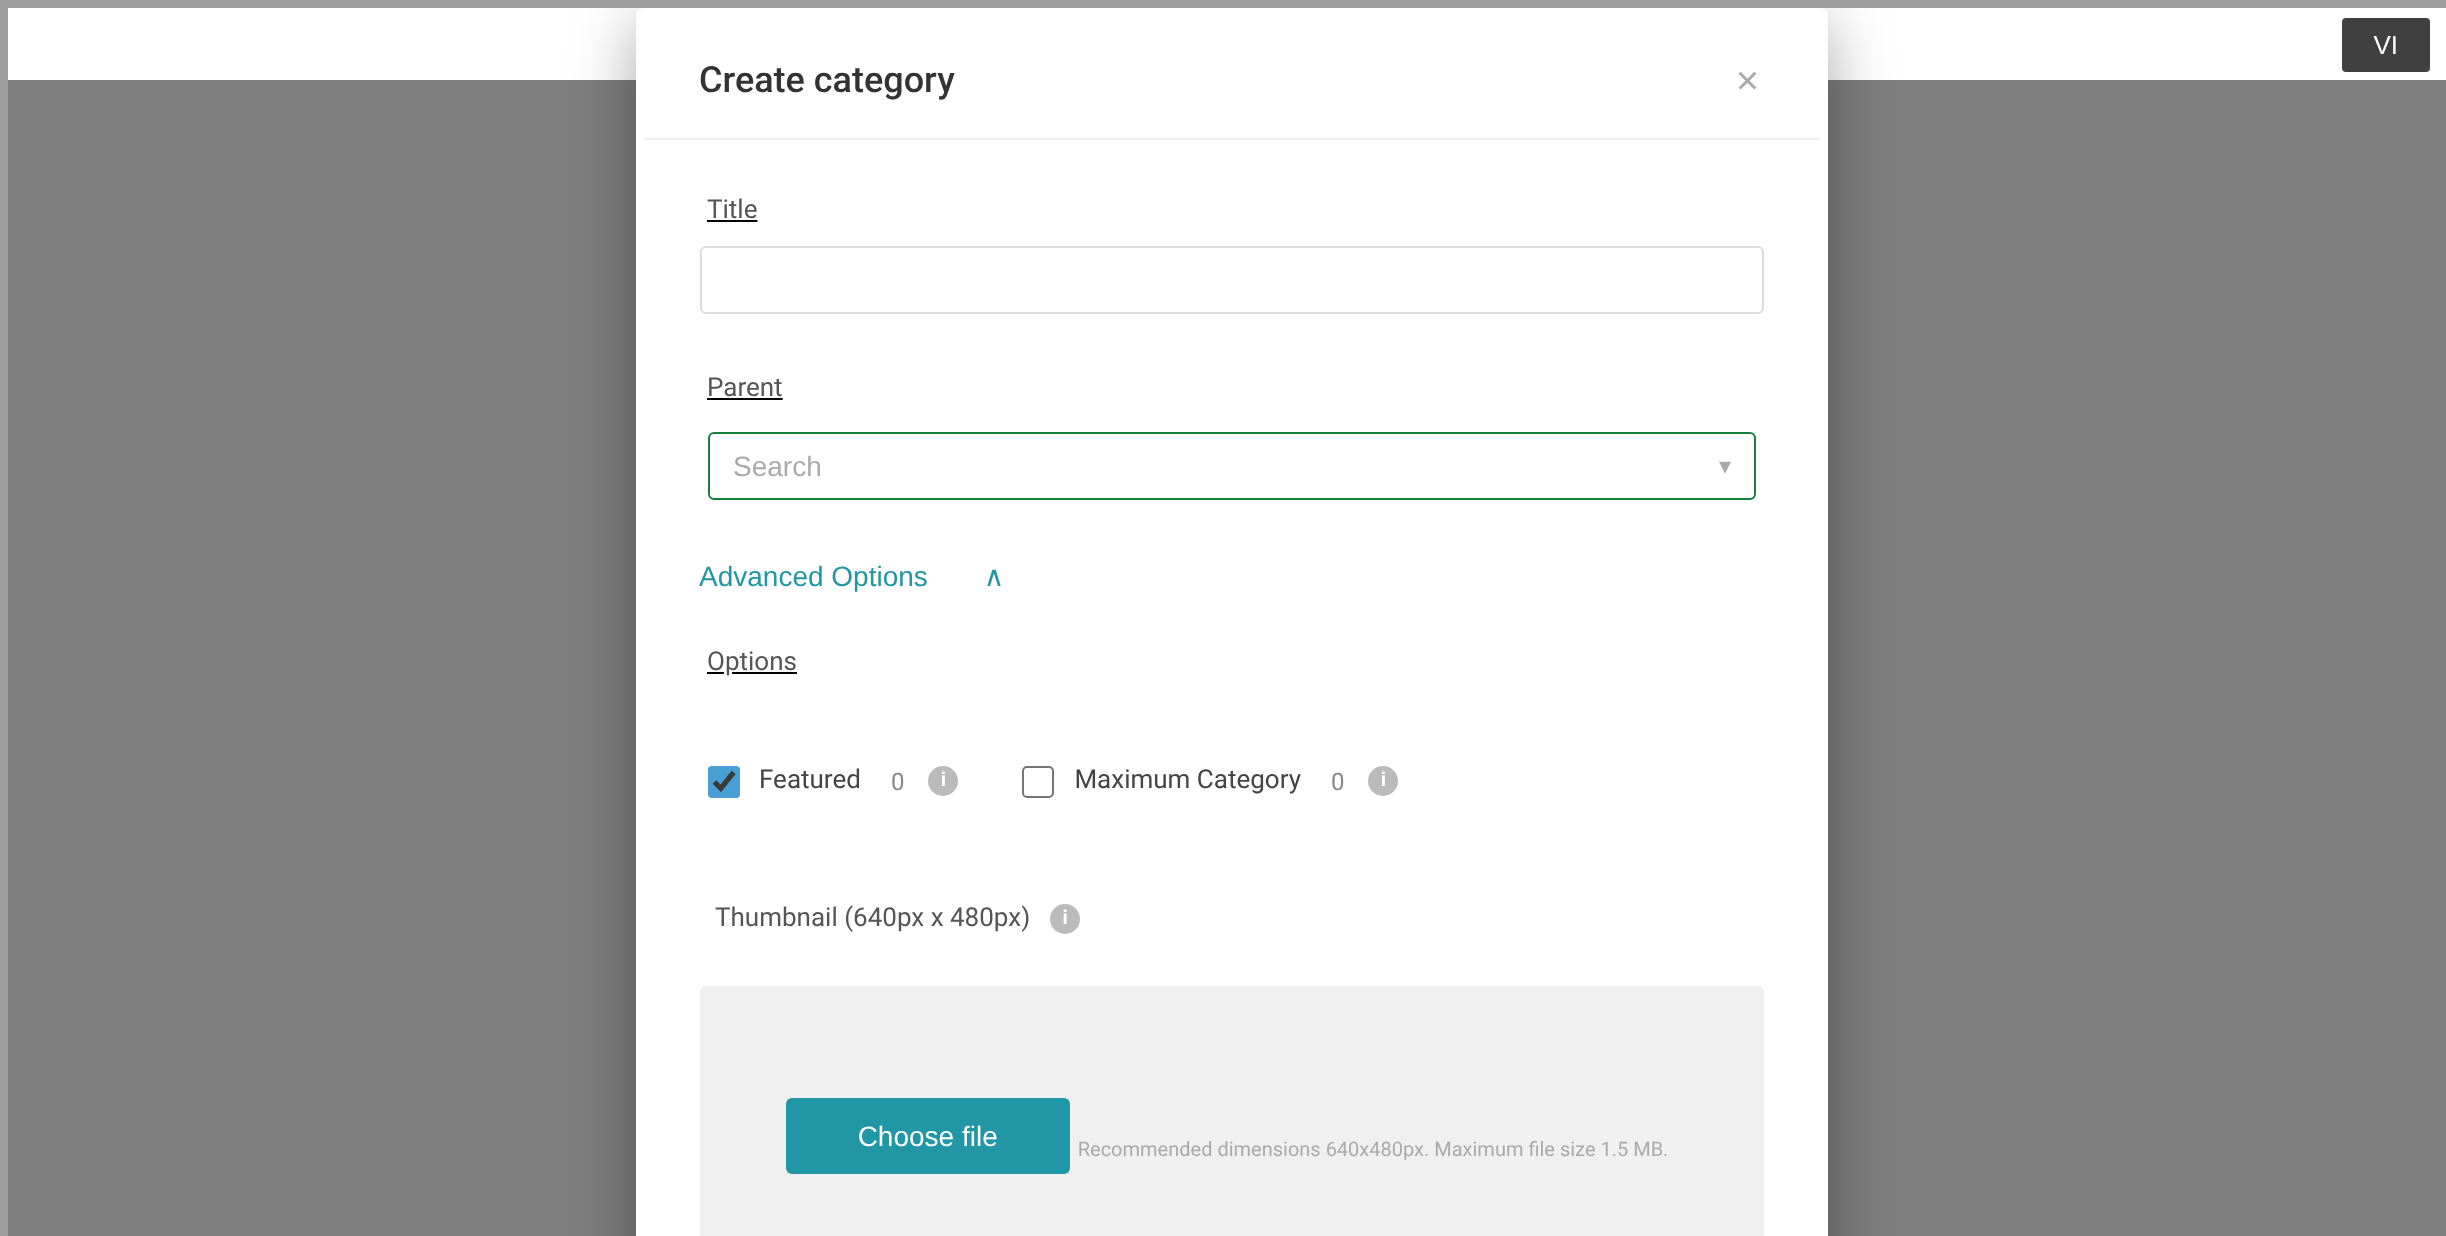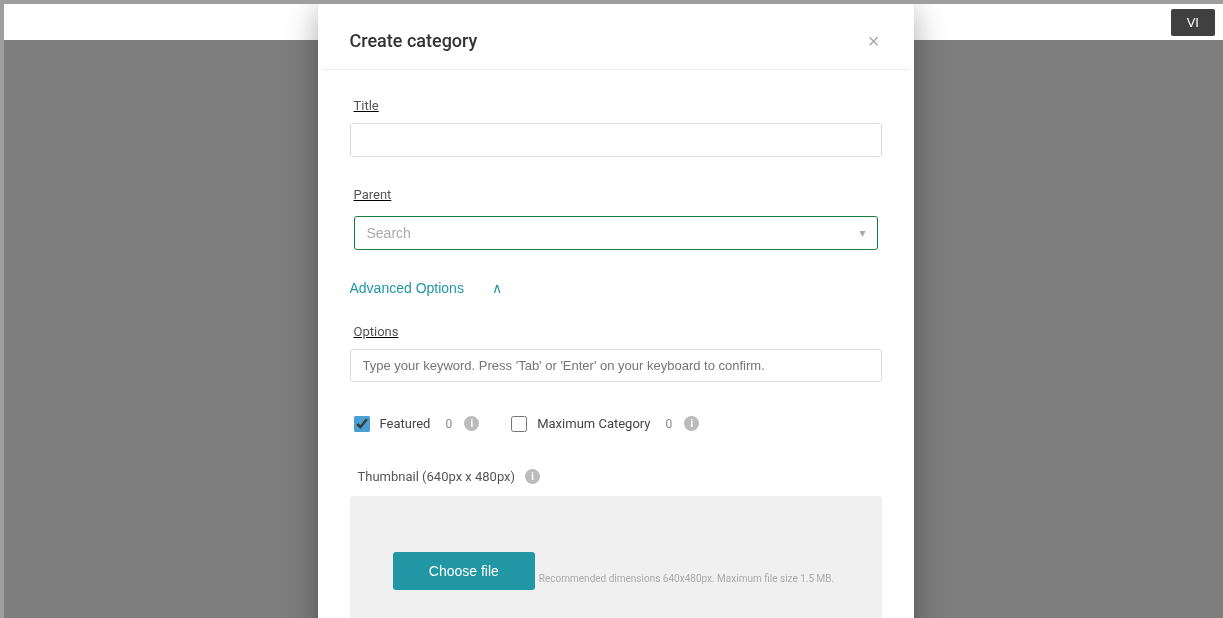--- a/index.html
+++ b/index.html
@@ -164,21 +164,21 @@
       font-size: 13px;
       color: #999;
       outline: none;
       background: #fff;
     }
 
     .checkboxes-row {
       display: flex;
       align-items: center;
       gap: 24px;
-      margin-bottom: 14px;
+      margin-bottom: 30px;
     }
 
     .checkbox-item {
       display: flex;
       align-items: center;
       gap: 6px;
       font-size: 13px;
       color: #444;
     }
 
@@ -200,21 +200,21 @@
       color: #fff;
       font-size: 10px;
       font-weight: bold;
       cursor: default;
       margin-left: 2px;
     }
 
     .thumbnail-label {
       font-size: 13px;
       color: #555;
-      margin-bottom: 4px;
+      margin-bottom: 18px;
       display: flex;
       align-items: center;
       gap: 4px;
     }
 
     .thumbnail-dropzone {
       background: #f0f0f0;
       border-radius: 3px;
       display: flex;
       flex-direction: row;
@@ -284,21 +284,20 @@
 
       
       <button class="advanced-options-toggle">
         <span>Advanced Options</span>
         <span>∧</span>
       </button>
 
       
       <div class="form-group">
         <label class="form-label">Options</label>
-        <input class="keywords-input" type="text" placeholder="Type your keyword. Press 'Tab' or 'Enter' on your keyboard to confirm." style="">
       </div>
 
       
       <div class="checkboxes-row">
         <label class="checkbox-item">
           <input type="checkbox" checked="" style="">
           <span>Featured</span>
           <span class="badge">0</span>
           <span class="info-icon">i</span>
         </label>

